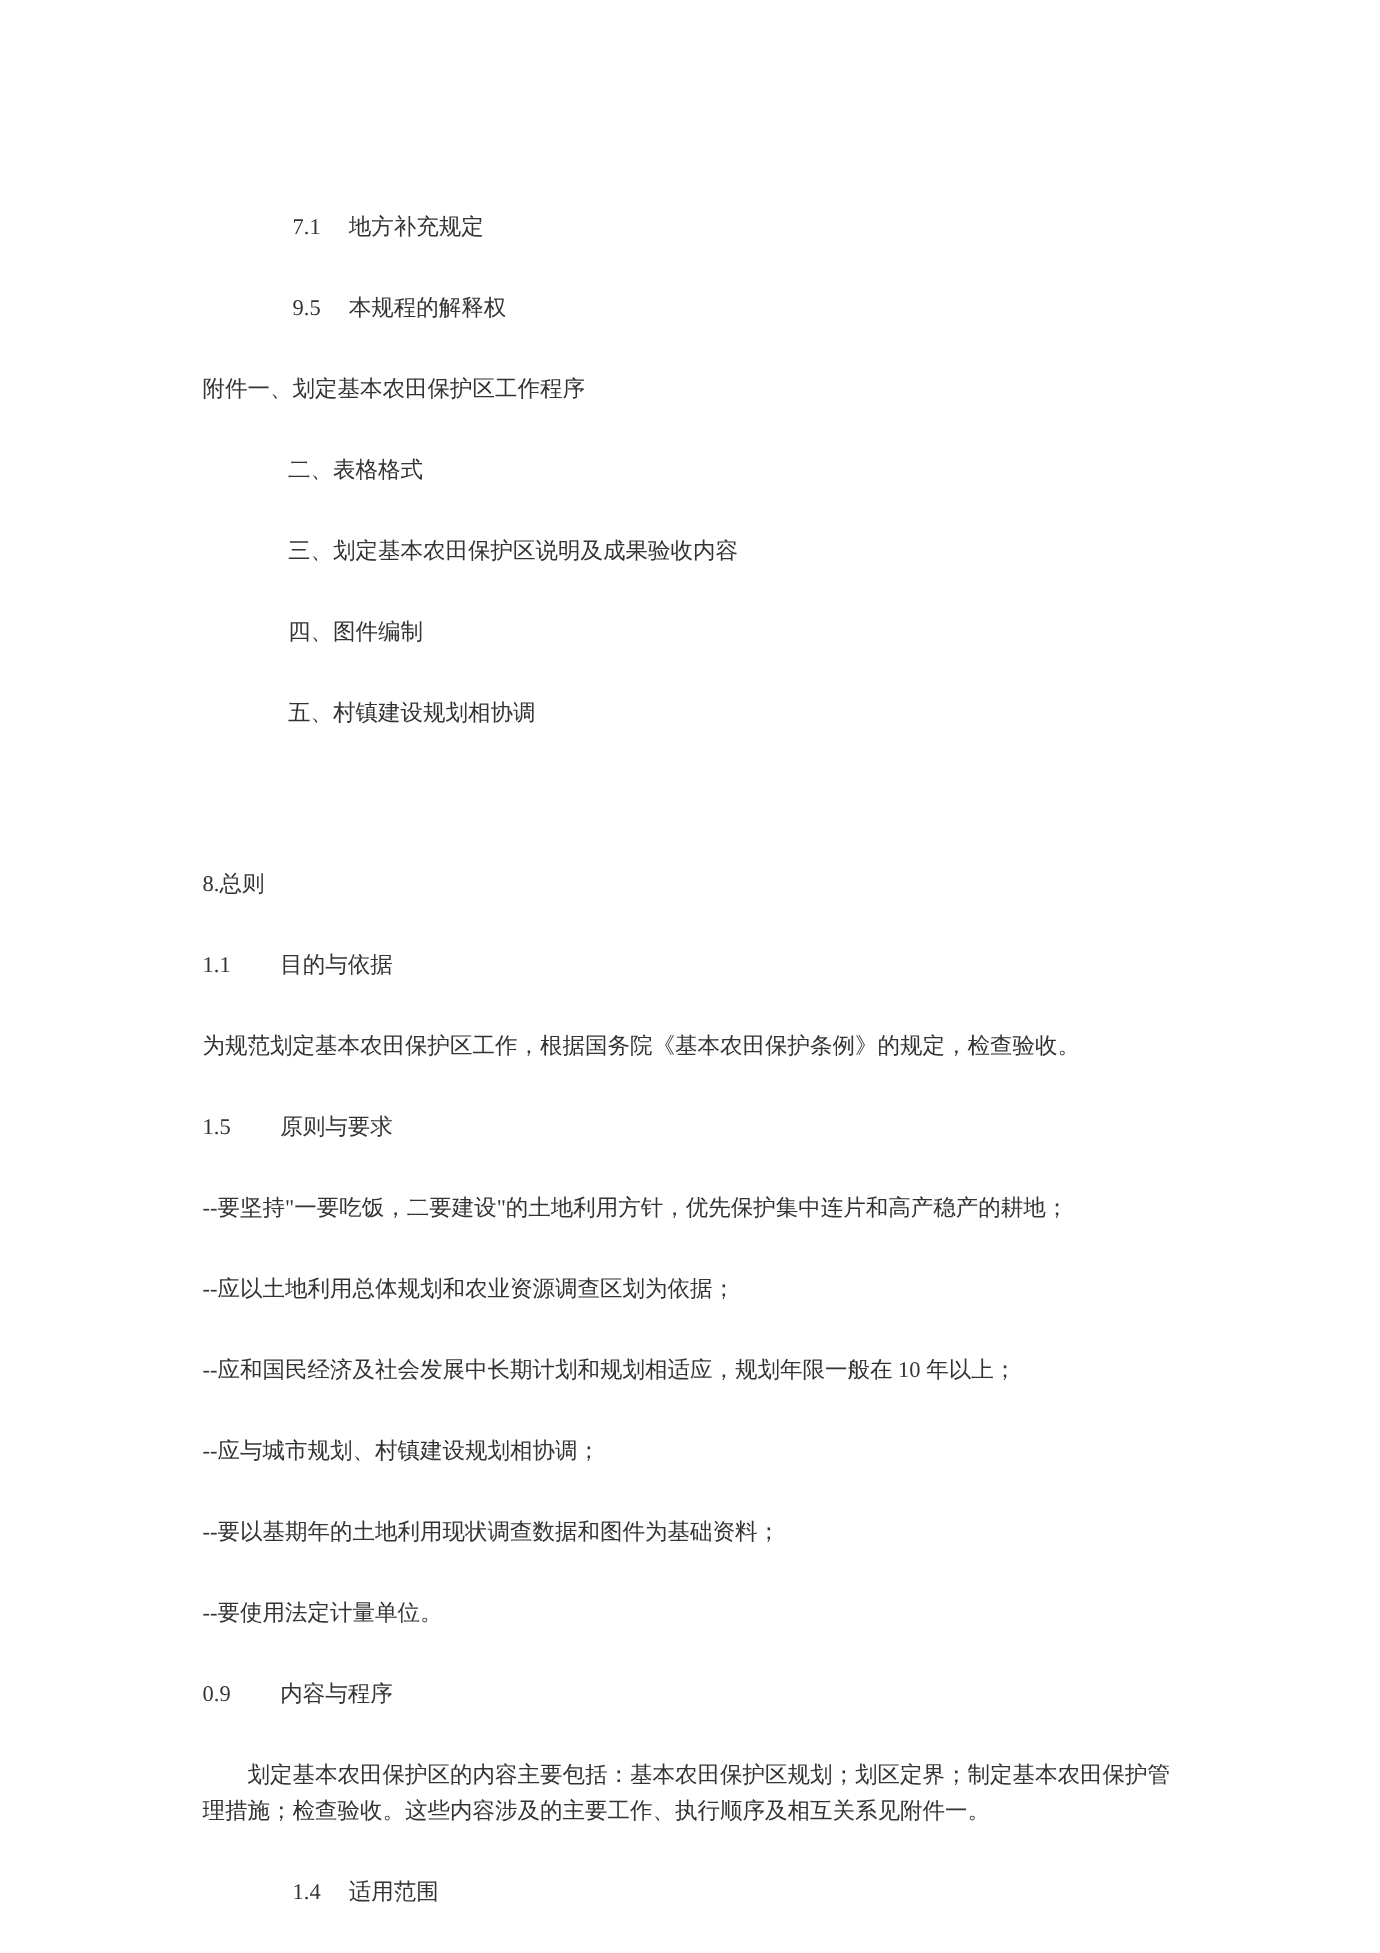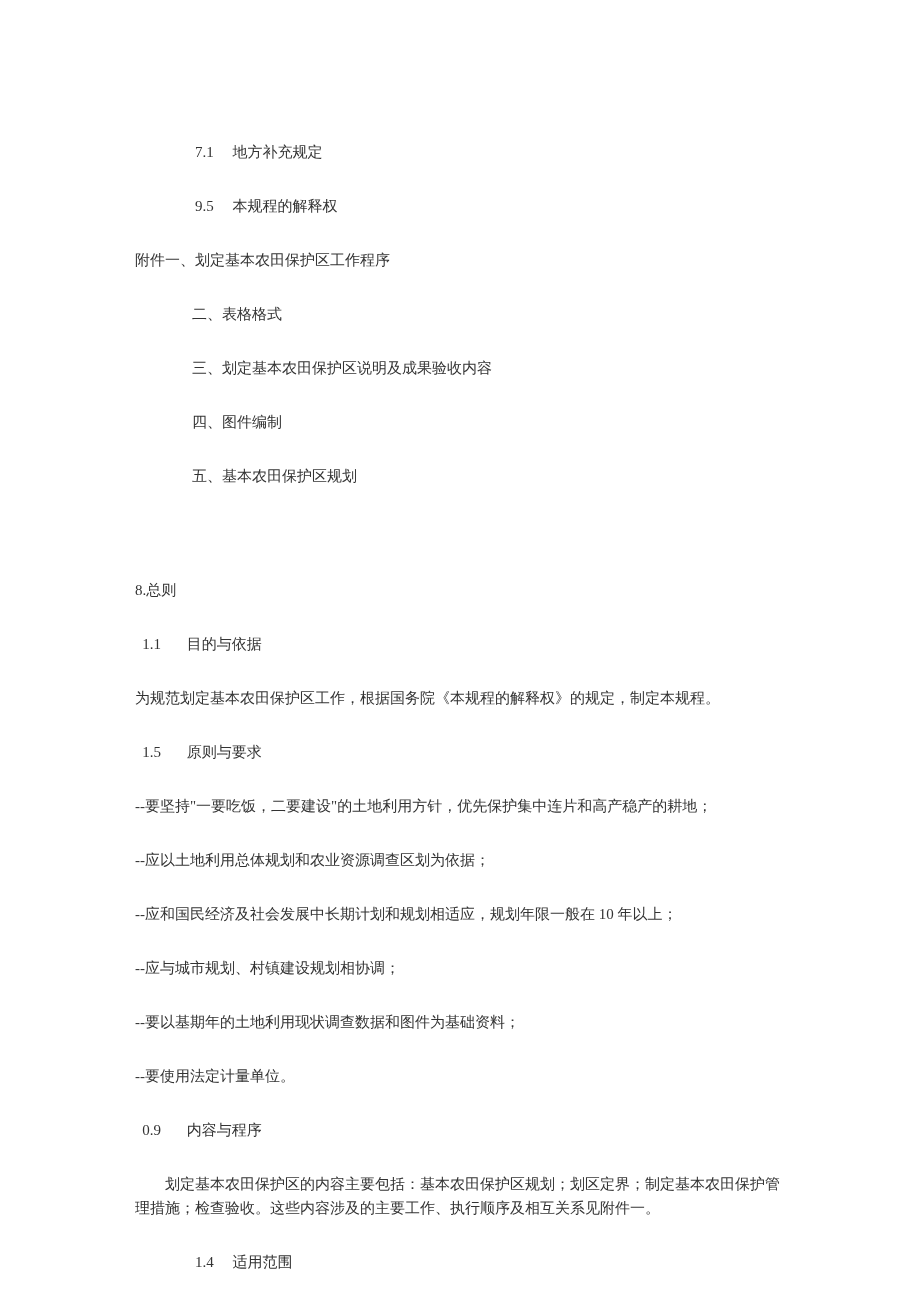--- a/index.html
+++ b/index.html
@@ -23,21 +23,20 @@
     .indent-small {
       text-indent: 2em;
     }
     .indent-large {
       text-indent: 3.8em;
       font-family: Liberation Serif, serif;
     }
     .section-num {
       display: inline-block;
       min-width: 2.2em;
-      text-align: center;
     }
     .spacer {
       height: 60px;
     }
   </style>
 </head>
 <body>
 
 <div class="line indent-small">
   <span class="section-num">7.1</span>
@@ -61,37 +60,37 @@
 
 <div class="line indent-large">
   <span>三、划定基本农田保护区说明及成果验收内容</span>
 </div>
 
 <div class="line indent-large">
   <span>四、图件编制</span>
 </div>
 
 <div class="line indent-large">
-  <span>五、基本农田保护区规划</span>
+  <span>五、村镇建设规划相协调</span>
 </div>
 
 <div class="spacer"></div>
 
 <div class="line">
   <span>8.总则</span>
 </div>
 
 <div class="line">
   <span class="section-num">1.1</span>
   <span>&nbsp;&nbsp;&nbsp;</span>
   <span>目的与依据</span>
 </div>
 
 <div class="line">
-  <span>为规范划定基本农田保护区工作，根据国务院《本规程的解释权》的规定，制定本规程。</span>
+  <span>为规范划定基本农田保护区工作，根据国务院《基本农田保护条例》的规定，检查验收。</span>
 </div>
 
 <div class="line">
   <span class="section-num">1.5</span>
   <span>&nbsp;&nbsp;&nbsp;</span>
   <span>原则与要求</span>
 </div>
 
 <div class="line">
   <span>--要坚持"一要吃饭，二要建设"的土地利用方针，优先保护集中连片和高产稳产的耕地；</span>

